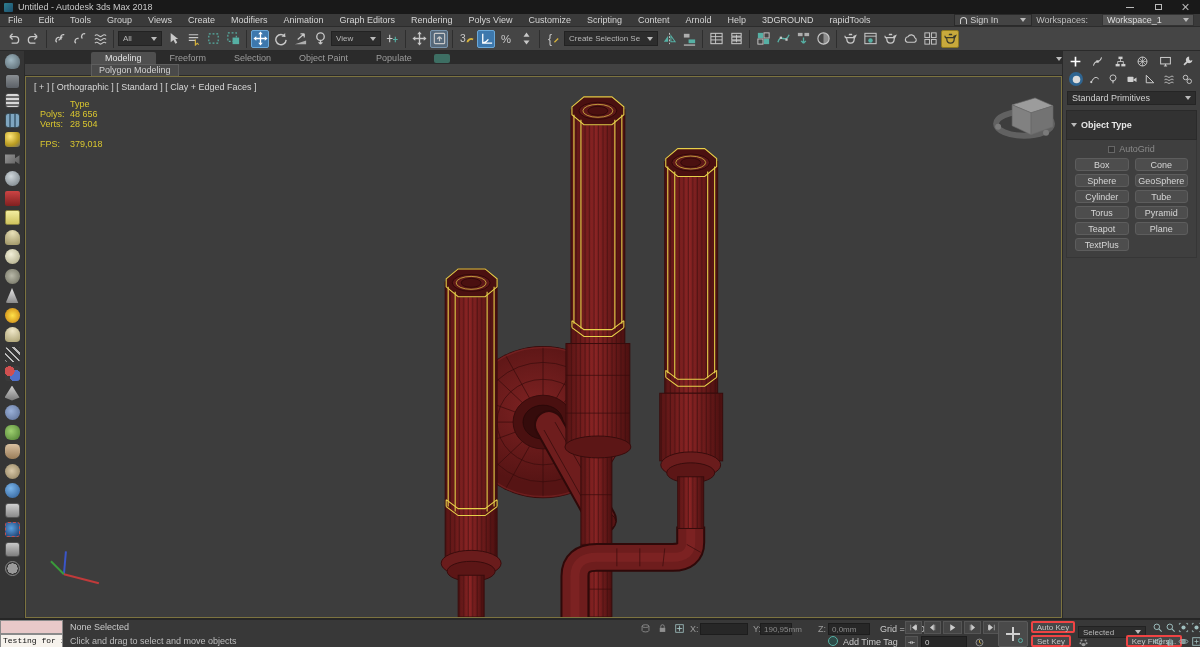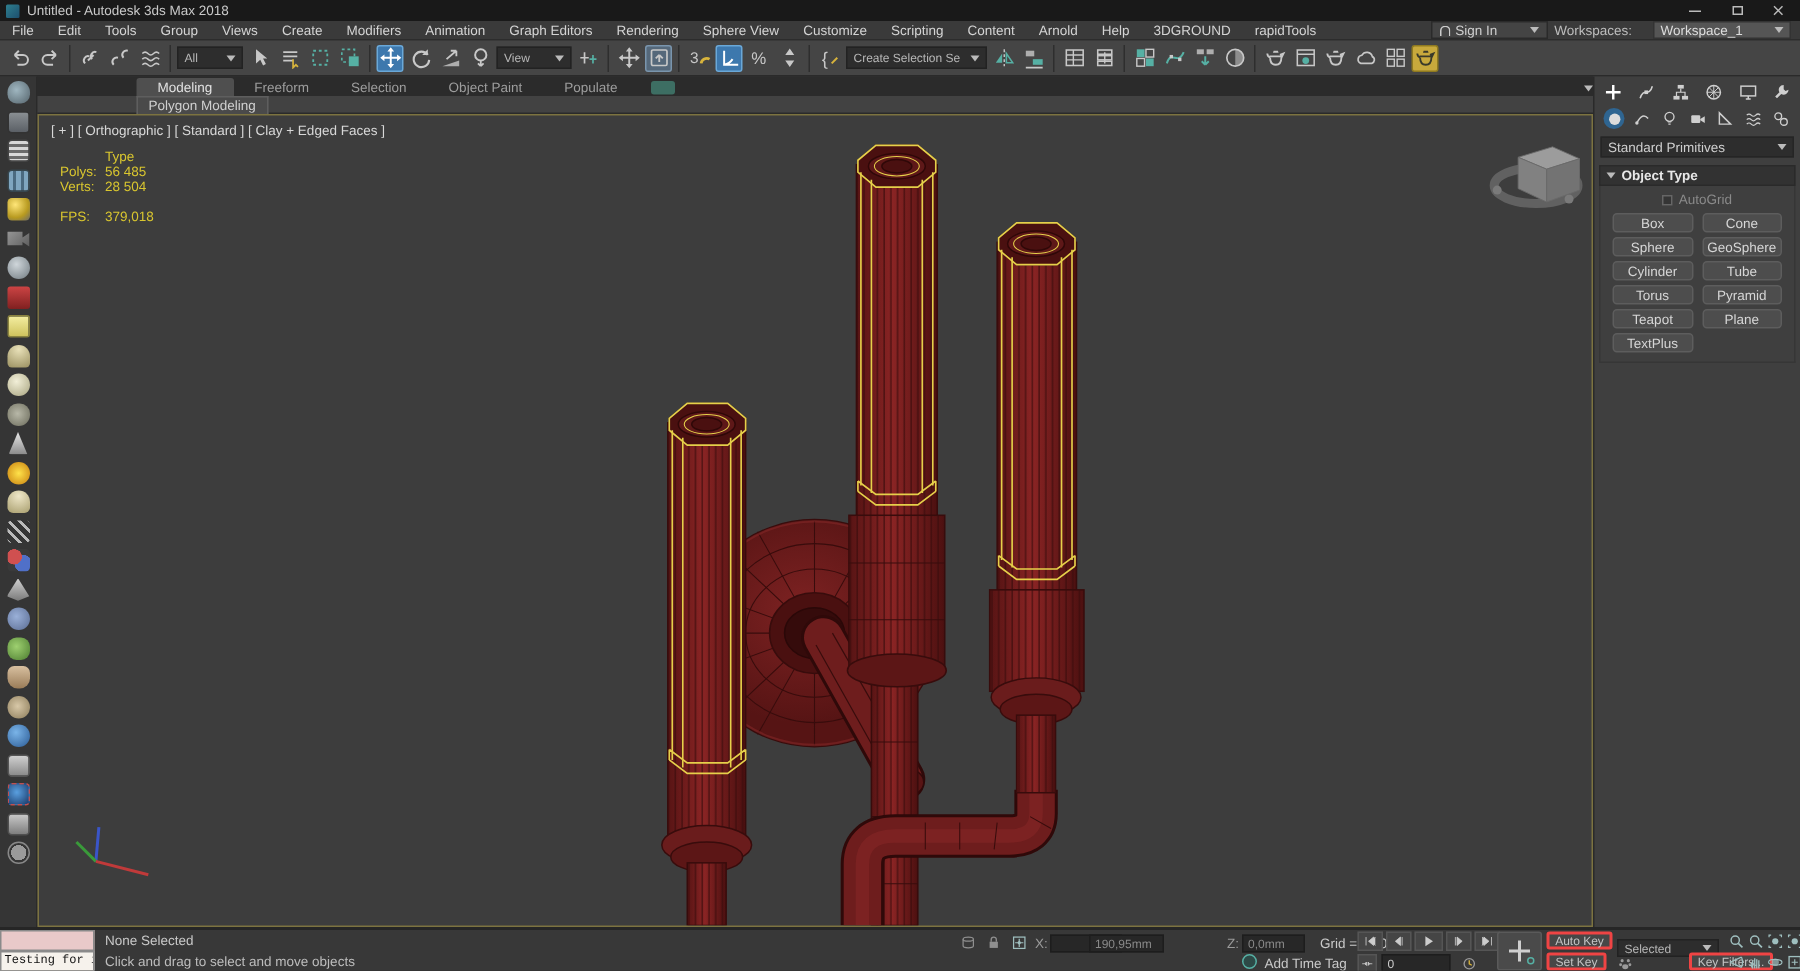--- a/index.html
+++ b/index.html
@@ -52,21 +52,21 @@
   .vpstats .r{display:flex;} .vpstats .l1{width:26px;text-align:left;} .vpstats .l2{margin-left:4px;}
   .vpsvg{position:absolute;inset:0;width:100%;height:100%;}
   .rightpanel{width:138px;background:#3f3f3f;border-left:1px solid #2a2a2a;display:flex;flex-direction:column;font-size:9px;}
   .cp-tabs{display:flex;justify-content:space-between;padding:4px 6px 2px 6px;}
   .cp-tabs svg{width:13px;height:13px;color:#cfcfcf;}
   .cp-cats{display:flex;justify-content:space-between;padding:2px 6px 3px 6px;align-items:center;}
   .cp-cats .cat{width:14px;height:14px;display:flex;align-items:center;justify-content:center;border-radius:50%;}
   .cat.active{background:#2f6591;}
   .cp-dd{margin:2px 4px;height:14px;background:#2d2d2d;border:1px solid #252525;display:flex;align-items:center;padding:0 4px;color:#cfcfcf;}
   .rollout{margin:3px 3px 0 3px;}
-  .rollhead{background:#323232;border:1px solid #2a2a2a;height:14px;display:flex;align-items:center;padding:0 4px;color:#e8e8e8;font-weight:bold;}
+  .rollhead{background:#323232;border:1px solid #2a2a2a;height:30px;display:flex;align-items:center;padding:0 4px;color:#e8e8e8;font-weight:bold;}
   .rollhead .tri{width:0;height:0;border-top:4px solid #bbb;border-left:3px solid transparent;border-right:3px solid transparent;margin-right:4px;}
   .rollbody{padding:4px 2px 6px 2px;background:#3f3f3f;border:1px solid #363636;border-top:none;}
   .autogrid{display:flex;align-items:center;justify-content:center;gap:4px;color:#8a8a8a;margin-bottom:4px;}
   .cb{width:7px;height:7px;border:1px solid #666;background:#353535;}
   .btngrid{display:grid;grid-template-columns:1fr 1fr;gap:3px 6px;padding:0 6px;}
   .obtn{height:13px;background:#4d4d4d;border:1px solid #5d5d5d;border-radius:3px;color:#d6d6d6;display:flex;align-items:center;justify-content:center;font-size:9px;}
   .namerow{display:flex;gap:4px;padding:2px 6px;align-items:center;}
   .namefield{flex:1;height:12px;background:#2d2d2d;border:1px solid #252525;color:#ddd;font-size:9px;}
   .swatch{width:12px;height:12px;background:#b8b8b8;border:1px solid #222;}
   .statusbar{height:29px;background:#383838;border-top:2px solid #262626;position:relative;font-size:9px;color:#c9c9c9;}
@@ -341,21 +341,21 @@
   <span class="menuitem">File</span>
   <span class="menuitem">Edit</span>
   <span class="menuitem">Tools</span>
   <span class="menuitem">Group</span>
   <span class="menuitem">Views</span>
   <span class="menuitem">Create</span>
   <span class="menuitem">Modifiers</span>
   <span class="menuitem">Animation</span>
   <span class="menuitem">Graph Editors</span>
   <span class="menuitem">Rendering</span>
-  <span class="menuitem">Sphere View</span>
+  <span class="menuitem">Polys View</span>
   <span class="menuitem">Customize</span>
   <span class="menuitem">Scripting</span>
   <span class="menuitem">Content</span>
   <span class="menuitem">Arnold</span>
   <span class="menuitem">Help</span>
   <span class="menuitem">3DGROUND</span>
   <span class="menuitem">rapidTools</span>
   <div class="menuright">
     <div class="signin">
       <span class="person"></span>
@@ -617,21 +617,21 @@
 
     <div class="viewport">
       <div class="vplabel">[ + ] [ Orthographic ] [ Standard ] [ Clay + Edged Faces ]</div>
       <div class="vpstats">
         <div class="r">
             <span class="l1"></span>
             <span class="l2">Type</span>
           </div>
         <div class="r">
             <span class="l1">Polys:</span>
-            <span class="l2">56 485</span>
+            <span class="l2">48 656</span>
           </div>
         <div class="r">
             <span class="l1">Verts:</span>
             <span class="l2">28 504</span>
           </div>
         <div class="r" style="height:10px"></div>
         <div class="r">
             <span class="l1">FPS:</span>
             <span class="l2">379,018</span>
           </div>
@@ -867,21 +867,21 @@
     </div>
   <div class="navic" style="left:672px;top:2px">
       <svg>
         <use href="#ic-offs"></use>
       </svg>
     </div>
 
   <div class="st-abs" style="left:690px;top:4px;color:#9a9a9a">X:</div>
   <div class="field" style="left:700px;top:3px;width:48px"></div>
   <div class="st-abs" style="left:753px;top:4px;color:#9a9a9a">Y:</div>
-  <div class="field" style="left:726px;top:3px;width:50px">190,95mm</div>
+  <div class="field" style="left:760px;top:3px;width:32px">190,95mm</div>
   <div class="st-abs" style="left:818px;top:4px;color:#9a9a9a">Z:</div>
   <div class="field" style="left:828px;top:3px;width:42px">0,0mm</div>
   <div class="st-abs" style="left:880px;top:4px">Grid = 10,0mm</div>
 
   <div class="tealclock" style="left:828px;top:16px"></div>
   <div class="st-abs" style="left:843px;top:17px">Add Time Tag</div>
 
   <div class="pb" style="left:905px;top:1px;width:17px">
       <svg viewBox="0 0 16 16">
         <path d="M3,3 V13 M12,3 L6,8 L12,13 Z M14,3 L9,8 L14,13" fill="currentColor" stroke="currentColor" stroke-width="1"></path>

